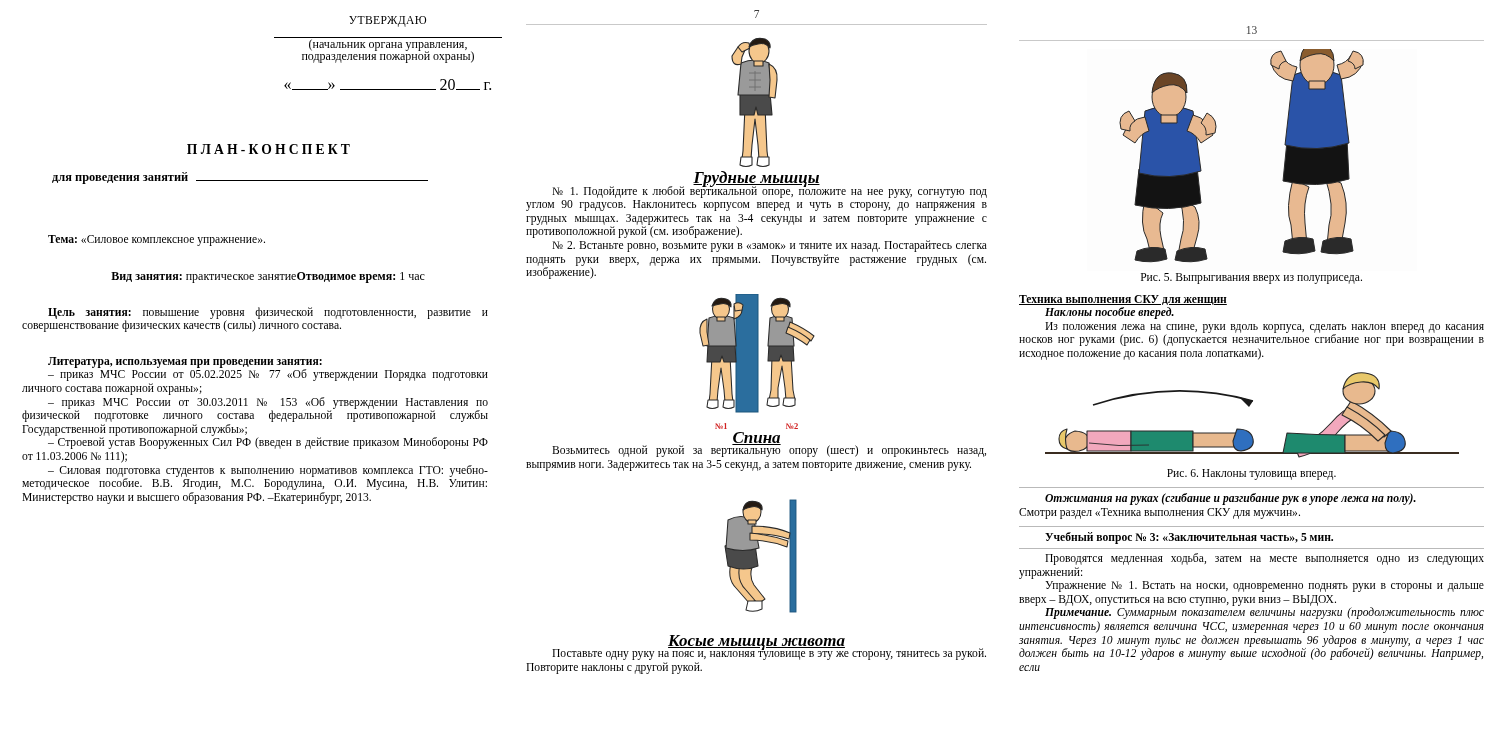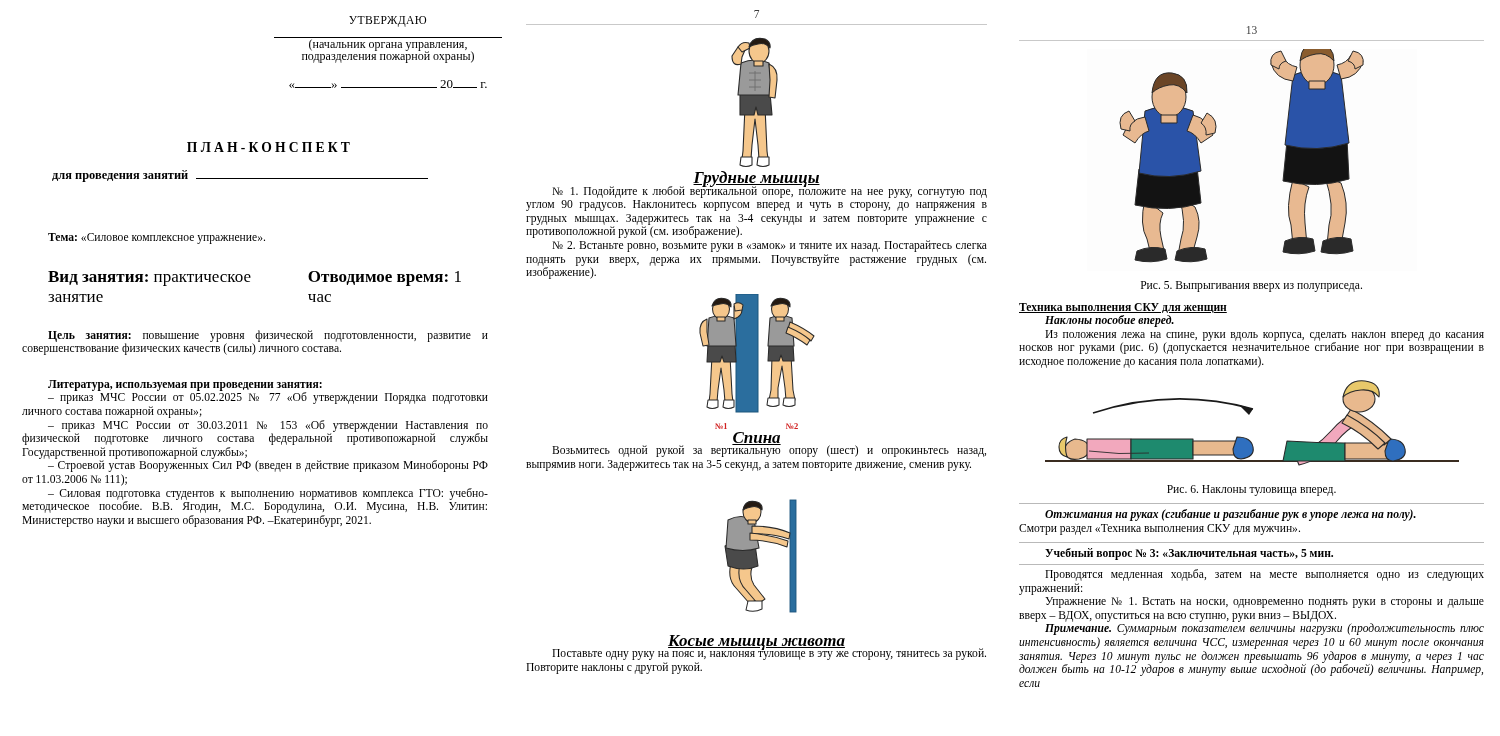--- a/index.html
+++ b/index.html
@@ -45,34 +45,34 @@
   .ctr { text-align: left; text-indent: 0; } .gap8 { height: 8px; }
   .gap10 { height: 10px; } .gap14 { height: 14px; }
   .gap18 { height: 18px; } .gap22 { height: 22px; } .gap26 { height: 26px; }
   .gap30 { height: 30px; }
 
   
   .approve-block { width: 228px; margin-left: 252px; }
   .approve-title { text-align: center; font-size: 11.6px; letter-spacing: .4px; }
   .rule-line { border-bottom: 1px solid #000; height: 9px; margin-top: 2px; }
   .approve-sub { text-align: center; font-size: 12px; line-height: 11px; margin-top: 1px; }
-  .date-line { margin-top: 14px; font-size: 13px; text-align: center; white-space: nowrap; }
+  .date-line { margin-top: 14px; font-size: 16px; text-align: center; white-space: nowrap; }
   .fill { display:inline-block; border-bottom:1px solid #000; vertical-align: baseline; }
 
   .plan-title {
     text-align: center; font-weight: bold; font-size: 13.6px;
     letter-spacing: 3.2px; margin-left: 30px;
   }
   .for-line { font-size: 12.4px; font-weight: bold; margin-top: 12px; padding-left: 30px; white-space: nowrap; }
 
-  .row-two { display:flex; justify-content: center; font-size: 17px; padding-left: 26px; }
+  .row-two { display:flex; justify-content: center; font-size: 12px; padding-left: 26px; }
 
   
   .fig { display:flex; justify-content:center; align-items:flex-end; }
-  .figcap { text-align:center; font-size: 11.6px; text-indent:0; margin-top:8px; }
+  .figcap { text-align:center; font-size: 11.6px; text-indent:0; margin-top:0; }
   .figlabel-u { text-align:center; font-size:17px; font-style: italic; font-weight:bold; text-decoration: underline; text-indent:0; }
 
   
   .numrow { display:flex; justify-content:center; gap:58px; font-size:8.5px; font-weight:bold; color:#d02020; margin-top:1px; }
 
   .hr-thin { border:0; border-top:1px solid #b9b9b9; height:0; margin:7px 0 4px 0; }
 
   .photo-wrap { display:flex; justify-content:center; align-items:flex-end; gap:6px; }
 </style>
 </head>
@@ -131,21 +131,21 @@
       <span class="b">Цель занятия:</span>
       <span>повышение уровня физической подготовленности, развитие и совершенствование физических качеств (силы) личного состава.</span>
     </p>
 
     <div class="gap22"></div>
 
     <p class="b">Литература, используемая при проведении занятия:</p>
     <p>– приказ МЧС России от 05.02.2025 № 77 «Об утверждении Порядка подготовки личного состава пожарной охраны»;</p>
     <p>– приказ МЧС России от 30.03.2011 № 153 «Об утверждении Наставления по физической подготовке личного состава федеральной противопожарной службы Государственной противопожарной службы»;</p>
     <p>– Строевой устав Вооруженных Сил РФ (введен в действие приказом Минобороны РФ от 11.03.2006 № 111);</p>
-    <p>– Силовая подготовка студентов к выполнению нормативов комплекса ГТО: учебно-методическое пособие. В.В. Ягодин, М.С. Бородулина, О.И. Мусина, Н.В. Улитин: Министерство науки и высшего образования РФ. –Екатеринбург, 2021.</p>
+    <p>– Силовая подготовка студентов к выполнению нормативов комплекса ГТО: учебно-методическое пособие. В.В. Ягодин, М.С. Бородулина, О.И. Мусина, Н.В. Улитин: Министерство науки и высшего образования РФ. –Екатеринбург, 2013.</p>
   </div>
 
   <div class="page page-mid">
     <div class="pagenum">7</div>
     <hr class="headrule">
 
     <div class="fig">
       <svg width="104" height="138" viewBox="0 0 104 138">
         <g stroke="#2a2a2a" stroke-width="1.1" stroke-linejoin="round">
 

